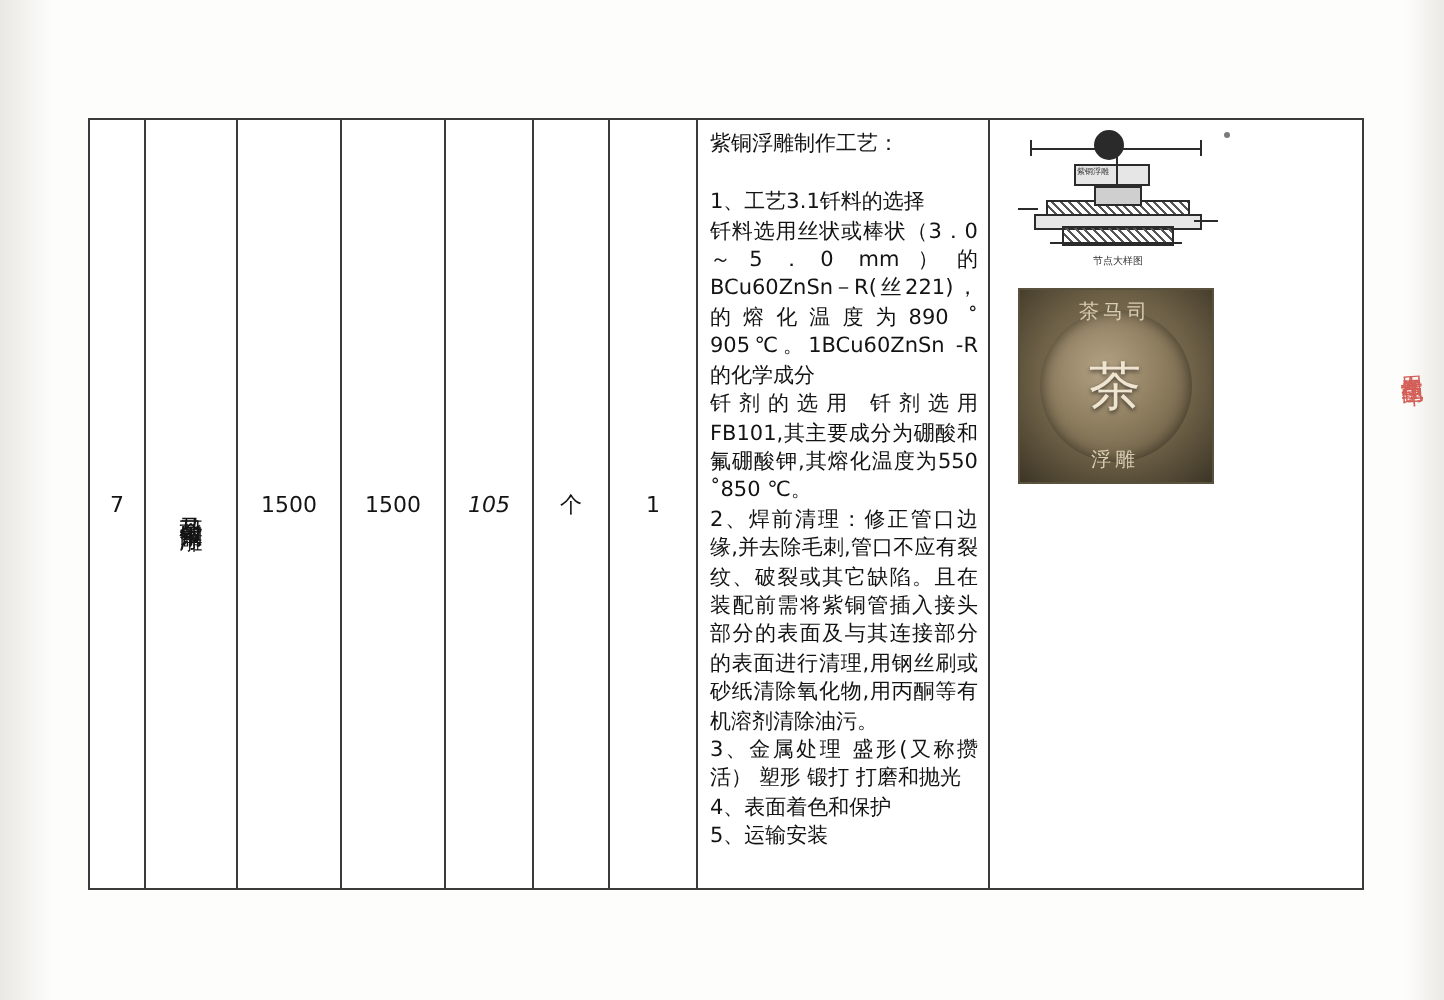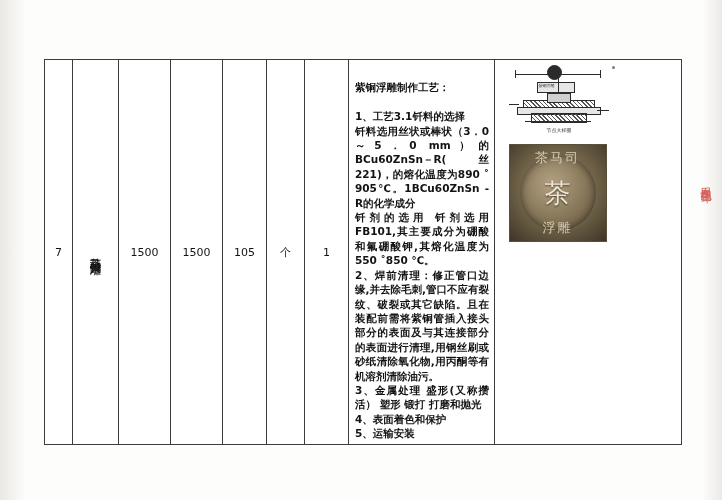--- a/index.html
+++ b/index.html
@@ -54,25 +54,25 @@
     display: flex;
     align-items: center;
     justify-content: center;
   }
   .col:last-child { border-right: none; }
 
   .c-no      { width: 28px; }
   .c-name    { width: 46px; }
   .c-p1      { width: 52px; }
   .c-p2      { width: 52px; }
-  .c-p3      { width: 44px; }
+  .c-p3      { width: 44px; font-style: italic; }
   .c-unit    { width: 38px; }
   .c-qty     { width: 44px; }
   .c-amount  { width: 62px; }
-  .c-tech    { width: 146px; align-items: flex-start; justify-content: flex-start; font-weight: bold; }
+  .c-tech    { width: 146px; align-items: flex-end; justify-content: flex-start; }
   .c-img     { width: 125px; align-items: flex-start; justify-content: center; }
 
   .cell-text {
     font-size: 11px;
     color: #141414;
     line-height: 15px;
     text-align: center;
     font-family: "DejaVu Sans", sans-serif;
   }
   .vertical-name {
@@ -137,21 +137,21 @@
     font-size: 26px;
     color: #efe6d2;
     text-shadow: 0 1px 2px rgba(0,0,0,0.6);
     font-family: "DejaVu Sans", sans-serif;
   }
   .photo .ringtext {
     position: absolute;
     left: 0; top: 4px;
     width: 100%;
     text-align: center;
-    font-size: 13px;
+    font-size: 10px;
     color: #d9cdb2;
     letter-spacing: 2px;
   }
   .photo .ringtext.bottom {
     top: auto;
     bottom: 4px;
   }
   
   .dw-line {
     position: absolute;

